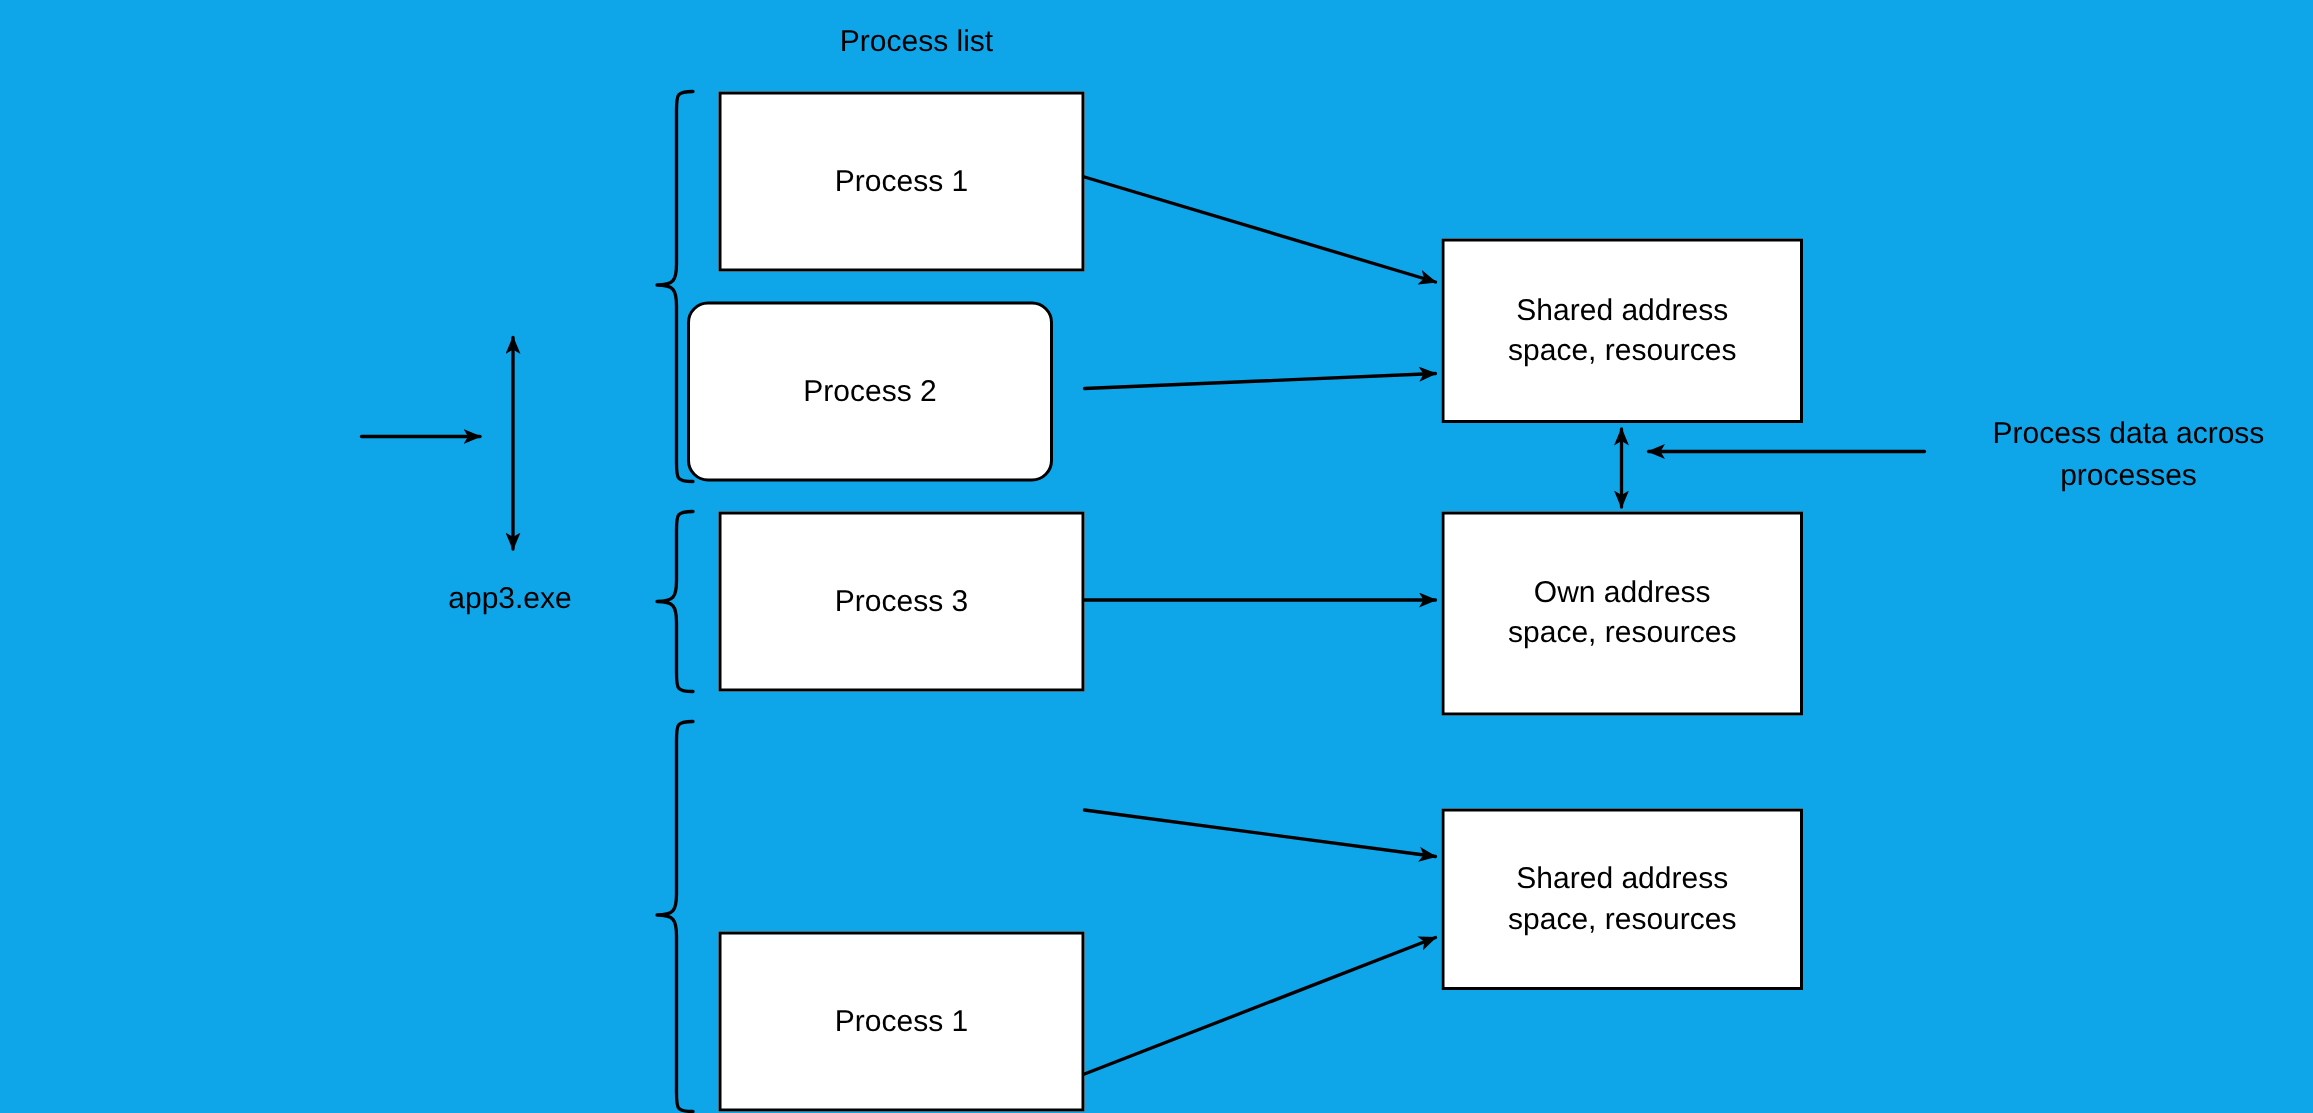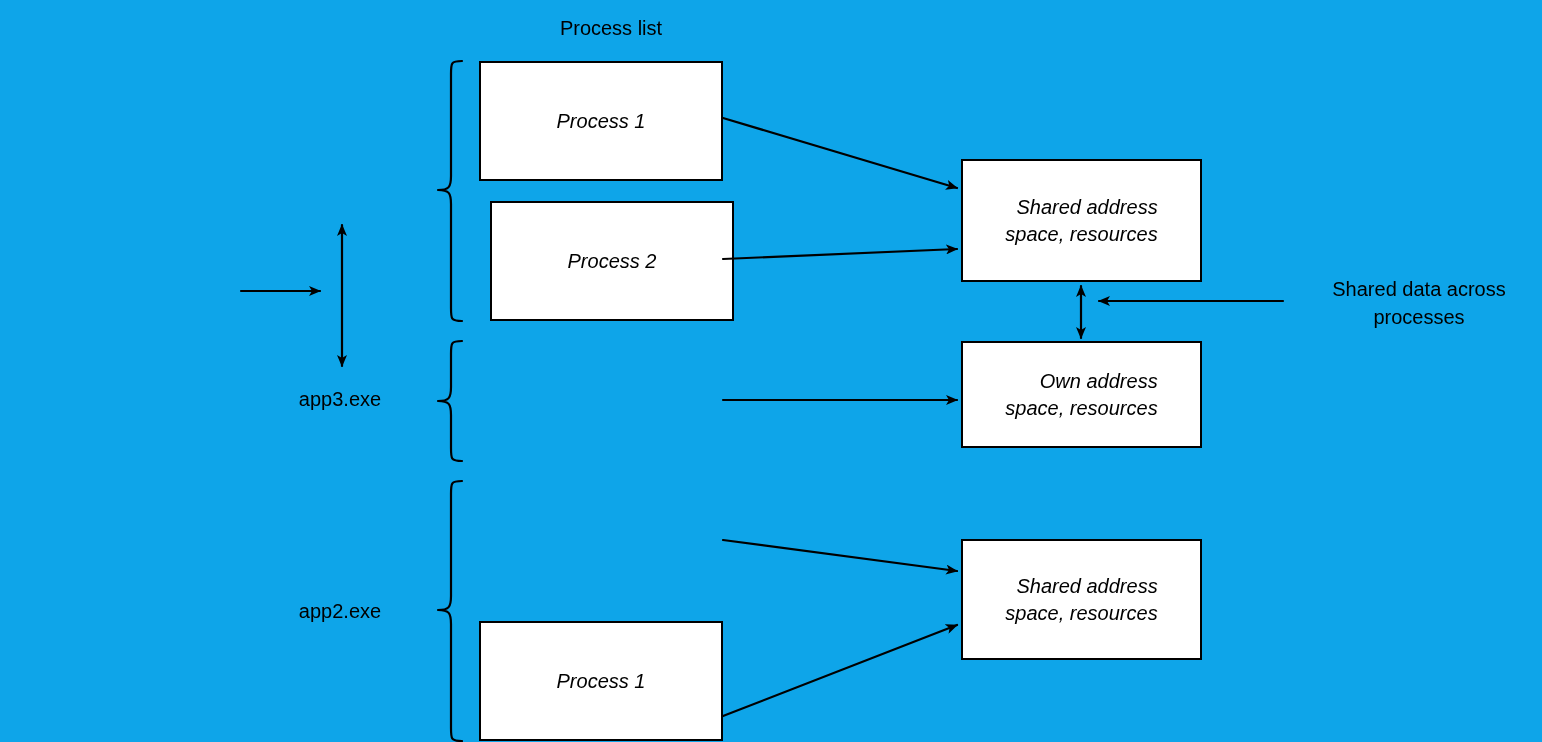--- a/index.html
+++ b/index.html
@@ -24,25 +24,24 @@
     pointer-events: none;
   }
   .box {
     position: absolute;
     box-sizing: border-box;
     border: 2px solid #000000;
     background: #ffffff;
     display: flex;
     align-items: center;
     justify-content: center;
-    text-align: right;
+    text-align: center;
     font-size: 20px;
     color: #000000;
     line-height: 1.35;
-    font-style: italic;
   }
   .label {
     position: absolute;
     font-size: 20px;
     color: #000000;
     text-align: center;
     line-height: 1.4;
     white-space: pre-line;
   }
   .title {
@@ -53,49 +52,49 @@
   }
 </style>
 </head>
 <body>
 
 <div id="canvas">
 
   <div class="title" style="left:511px; top:17px; width:200px;">Process list</div>
 
   <div class="box" style="left:479px; top:61px; width:244px; height:120px;">Process 1</div>
-  <div class="box" style="left:490px; top:201px; width:244px; height:120px;">Process 2</div>
+  <div class="box" style="left:458px; top:201px; width:244px; height:120px;border-radius:14px;">Process 2</div>
+  <div class="box" style="left:479px; top:341px; width:244px; height:120px;">Process 3</div>
   <div class="box" style="left:479px; top:621px; width:244px; height:120px;">Process 1</div>
 
   <div class="box" style="left:961px; top:159px; width:241px; height:123px;">
     <span>
       <span>Shared address</span><br>
       <span>space, resources</span>
     </span>
   </div>
 
-  <div class="box" style="left:961px; top:341px; width:241px; height:107px;">
+  <div class="box" style="left:961px; top:341px; width:241px; height:136px;">
     <span>
       <span>Own address</span><br>
       <span>space, resources</span>
     </span>
   </div>
 
   <div class="box" style="left:961px; top:539px; width:241px; height:121px;">
     <span>
       <span>Shared address</span><br>
       <span>space, resources</span>
     </span>
   </div>
 
   <div class="label" style="left:255px; top:385px; width:170px;">app3.exe</div>
-  <div class="label" style="left:255px; top:597px; width:170px;">app2.exe</div>
 
 
-  <div class="label" style="left:1304px; top:275px; width:230px;">Shared data across
+  <div class="label" style="left:1304px; top:275px; width:230px;">Process data across
 processes</div>
 
   <svg class="layer" viewBox="0 0 1542 742">
     <defs>
       <marker id="arrowEnd" markerWidth="12" markerHeight="10" refX="11" refY="5" orient="auto" markerUnits="userSpaceOnUse">
         <path d="M0,0 L12,5 L0,10 L3,5 Z" fill="#000000"></path>
       </marker>
       <marker id="arrowStart" markerWidth="12" markerHeight="10" refX="1" refY="5" orient="auto" markerUnits="userSpaceOnUse">
         <path d="M12,0 L0,5 L12,10 L9,5 Z" fill="#000000"></path>
       </marker>

